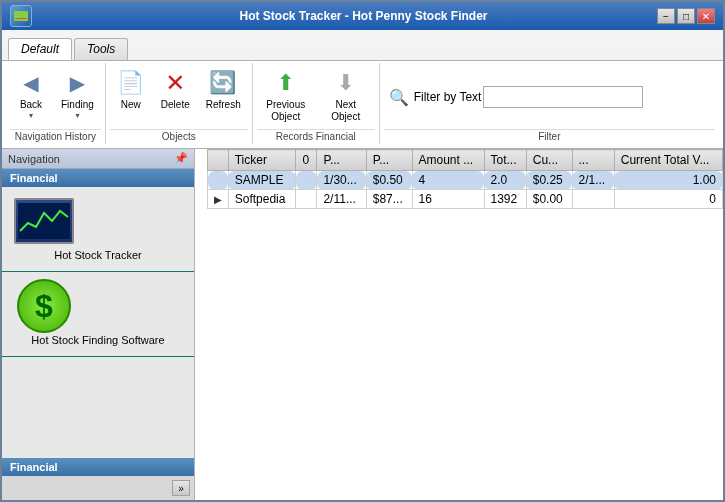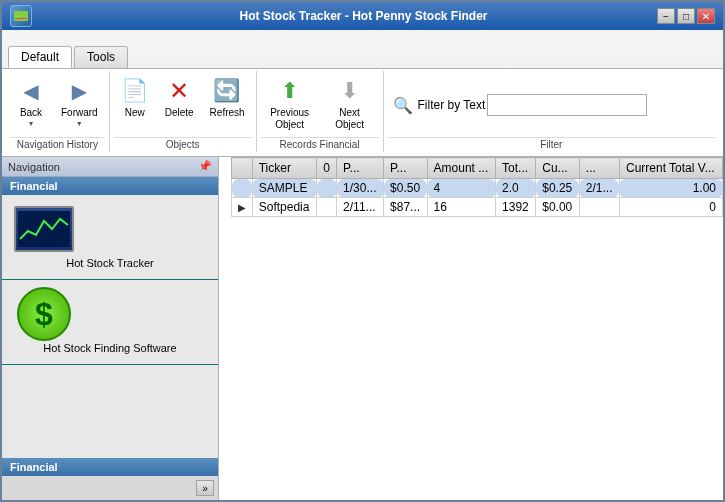--- a/index.html
+++ b/index.html
@@ -58,22 +58,23 @@
     
     .toolbar-area {
       background: linear-gradient(to bottom, #f5f5f5, #e8e8e8);
       border-bottom: 1px solid #b0b0b0;
       flex-shrink: 0;
     }
 
     
     .tabs {
       display: flex;
-      padding: 16px 6px 0;
+      padding: 8px 6px 0;
       gap: 2px;
+      font-style: italic;
     }
     .tab {
       padding: 3px 12px;
       font-size: 12px;
       background: linear-gradient(to bottom, #f0f0f0, #ddd);
       border: 1px solid #b0b0b0;
       border-bottom: none;
       border-radius: 3px 3px 0 0;
       cursor: pointer;
       color: #000;
@@ -147,21 +148,21 @@
 
     
     .main-area {
       display: flex;
       flex: 1;
       overflow: hidden;
     }
 
     
     .sidebar {
-      width: 217px;
+      width: 193px;
       flex-shrink: 0;
       background: #e8e8e8;
       border-right: 1px solid #b0b0b0;
       display: flex;
       flex-direction: column;
     }
     .sidebar-header {
       background: linear-gradient(to bottom, #d0d8e8, #b8c4d8);
       padding: 3px 6px;
       font-size: 11px;
@@ -362,21 +363,21 @@
 
       <div class="ribbon-section">
         <div class="ribbon-section-body">
           <div class="ribbon-btn has-arrow">
             <div class="btn-icon icon-back">◀</div>
             <div class="btn-label">Back</div>
             <div class="btn-arrow">▾</div>
           </div>
           <div class="ribbon-btn has-arrow">
             <div class="btn-icon icon-forward">▶</div>
-            <div class="btn-label">Forward</div>
+            <div class="btn-label">Finding</div>
             <div class="btn-arrow">▾</div>
           </div>
         </div>
         <div class="ribbon-section-footer">Navigation History</div>
       </div>
 
       <div class="ribbon-section">
         <div class="ribbon-section-body">
           <div class="ribbon-btn">
             <div class="btn-icon" style="font-size:22px;color:#4444aa;">📄</div>

